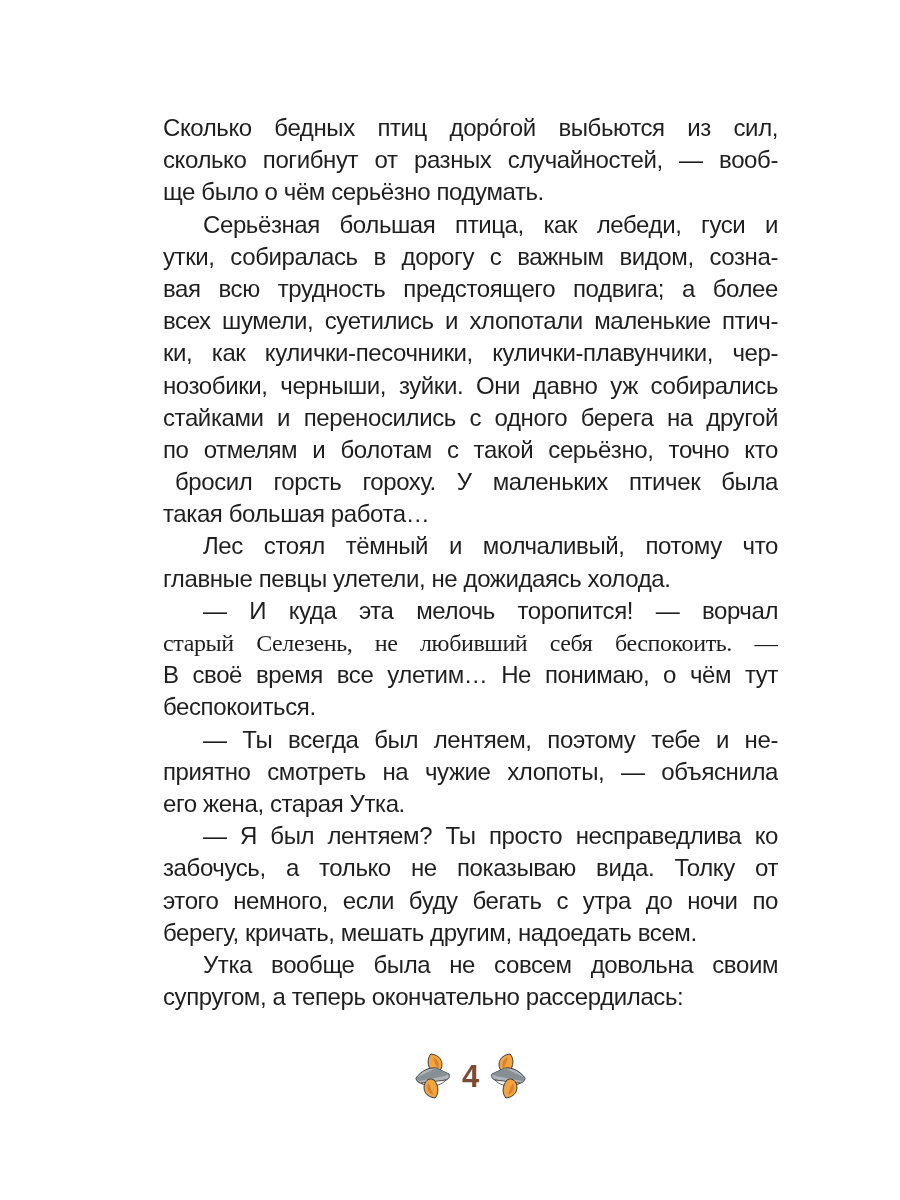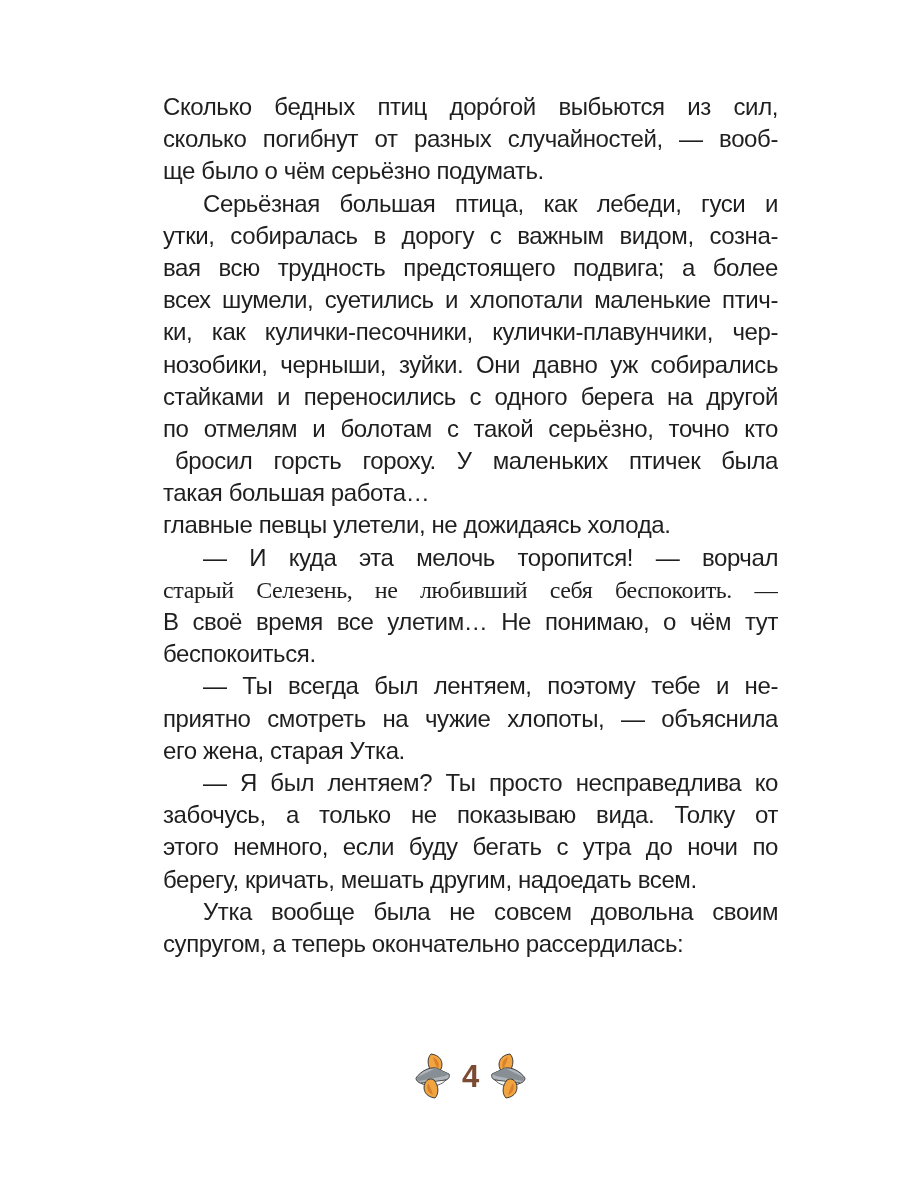--- a/index.html
+++ b/index.html
@@ -11,21 +11,21 @@
     position: relative;
     width: 900px;
     height: 1200px;
     background: #ffffff;
     overflow: hidden;
     font-family: "Liberation Sans", "DejaVu Sans", sans-serif;
   }
   .text-block {
     position: absolute;
     left: 163px;
-    top: 91px;
+    top: 112px;
     width: 615px;
   }
   .paragraph {
     margin: 0;
     padding: 0;
   }
   .line {
     font-size: 24px;
     line-height: 32.2px;
     letter-spacing: -0.4px;
@@ -93,20 +93,21 @@
         <div class="line" style="color: rgb(31, 31, 31);">вая всю трудность предстоящего подвига; а более</div>
         <div class="line" style="color: rgb(31, 31, 31);">всех шумели, суетились и хлопотали маленькие птич-</div>
         <div class="line" style="color: rgb(31, 31, 31);">ки, как кулички-песочники, кулички-плавунчики, чер-</div>
         <div class="line" style="color: rgb(31, 31, 31);">нозобики, черныши, зуйки. Они давно уж собирались</div>
         <div class="line" style="color: rgb(31, 31, 31);">стайками и переносились с одного берега на другой</div>
         <div class="line" style="color: rgb(31, 31, 31);">по отмелям и болотам с такой серьёзно, точно кто</div>
         <div class="line" style="color: rgb(31, 31, 31); margin-left: 12px;">бросил горсть гороху. У маленьких птичек была</div>
         <div class="line last" style="color: rgb(31, 31, 31);">такая большая работа…</div>
       </div>
       <div class="paragraph">
+        <div class="line indent" style="color: rgb(31, 31, 31);">Лес стоял тёмный и молчаливый, потому что</div>
         <div class="line last" style="color: rgb(31, 31, 31);">главные певцы улетели, не дожидаясь холода.</div>
       </div>
       <div class="paragraph">
         <div class="line indent" style="color: rgb(31, 31, 31);">— И куда эта мелочь торопится! — ворчал</div>
         <div class="line" style="color: rgb(31, 31, 31); font-family: Liberation Serif, serif;">старый Селезень, не любивший себя беспокоить. —</div>
         <div class="line" style="color: rgb(31, 31, 31);">В своё время все улетим… Не понимаю, о чём тут</div>
         <div class="line last" style="color: rgb(31, 31, 31);">беспокоиться.</div>
       </div>
       <div class="paragraph">
         <div class="line indent" style="color: rgb(31, 31, 31);">— Ты всегда был лентяем, поэтому тебе и не-</div>

